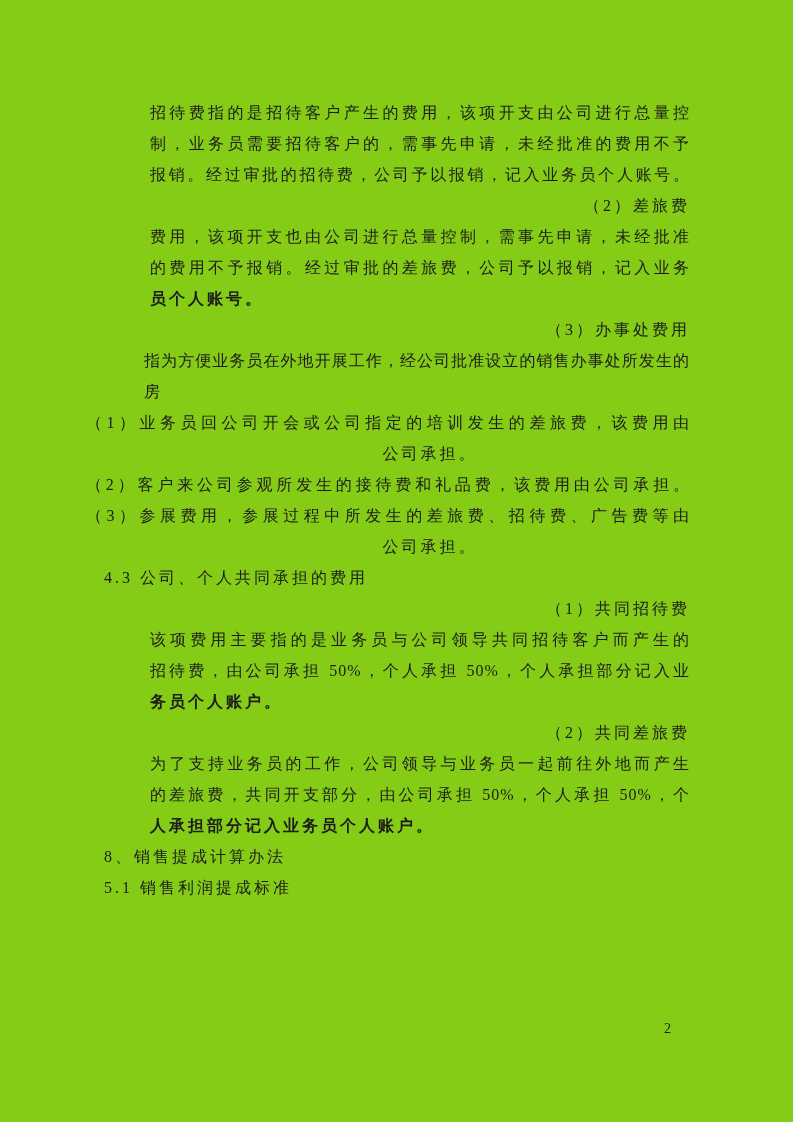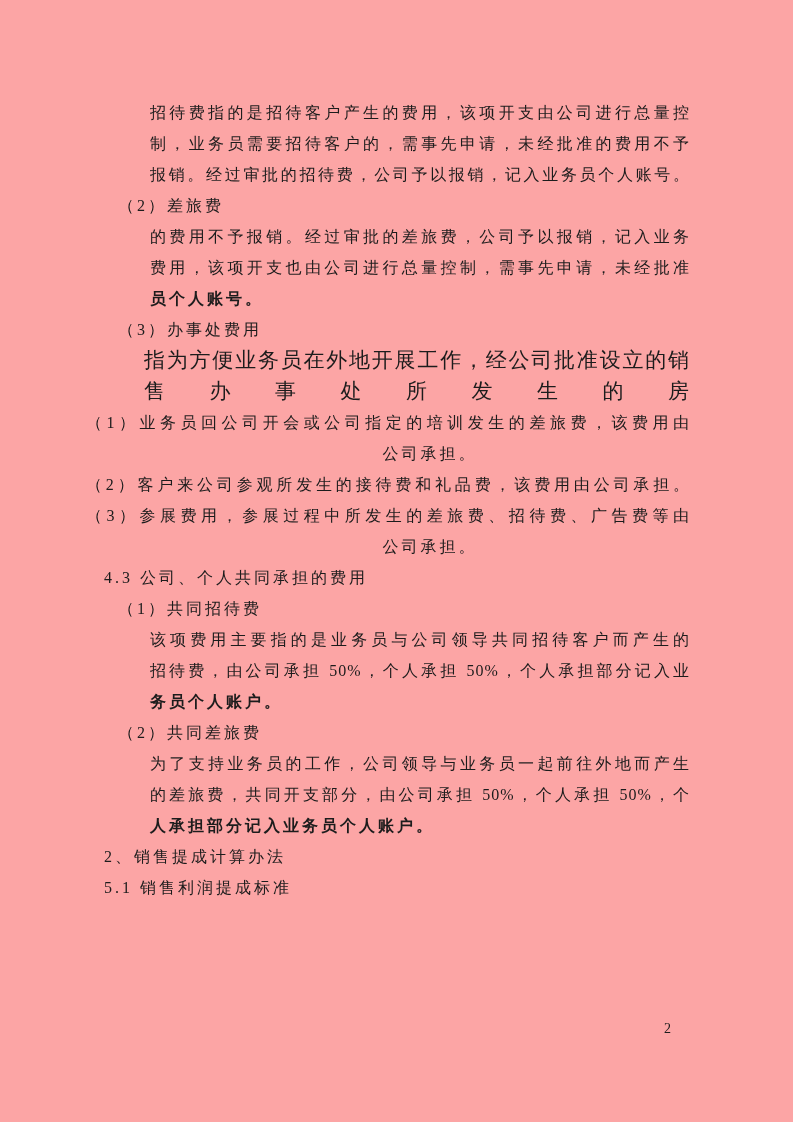--- a/index.html
+++ b/index.html
@@ -9,81 +9,81 @@
     width: 793px;
     height: 1122px;
     overflow: hidden;
     font-family: "Liberation Serif", "DejaVu Serif", serif;
     color: #1c1c1c;
   }
   .page {
     position: relative;
     width: 793px;
     height: 1122px;
-    background: #fca5a5;
+    background: #84cc16;
   }
   .doc {
     padding-top: 97px;
   }
   .ln {
     line-height: 31px;
     font-size: 16px;
     margin-right: 103px;
     white-space: nowrap;
   }
   
   .j {
     white-space: normal;
     text-align: justify;
     text-align-last: justify;
     text-justify: inter-character;
     letter-spacing: 1px;
   }
   .l-h  { margin-left: 104px; letter-spacing: 3px; }   
-  .l-i  { margin-left: 118px; letter-spacing: 3px; }   
+  .l-i  { margin-left: 118px; letter-spacing: 3px; text-align: right; }   
   .l-ij { margin-left: 86px; }                        
   .l-b  { margin-left: 150px; letter-spacing: 3px; font-weight: bold; }   
   .l-bj { margin-left: 150px; }                        
-  .l-d  { font-size: 21px; }                         
+  .l-d  { font-size: 16px; }                         
   .l-bjd{ margin-left: 144px; }                        
   .l-c  { margin-left: 170px; letter-spacing: 3px; text-align: center; }   
   .footer-page-num {
     position: absolute;
     left: 664px;
     top: 1021px;
     font-size: 14px;
     letter-spacing: 0;
     color: #1c1c1c;
   }
 </style>
 </head>
 <body>
 
 <div class="page">
   <div class="doc">
     <div class="ln l-bj j">招待费指的是招待客户产生的费用，该项开支由公司进行总量控</div>
     <div class="ln l-bj j">制，业务员需要招待客户的，需事先申请，未经批准的费用不予</div>
     <div class="ln l-bj j">报销。经过审批的招待费，公司予以报销，记入业务员个人账号。</div>
     <div class="ln l-i">（2）差旅费</div>
+    <div class="ln l-bj j">费用，该项开支也由公司进行总量控制，需事先申请，未经批准</div>
     <div class="ln l-bj j">的费用不予报销。经过审批的差旅费，公司予以报销，记入业务</div>
-    <div class="ln l-bj j">费用，该项开支也由公司进行总量控制，需事先申请，未经批准</div>
     <div class="ln l-b">员个人账号。</div>
     <div class="ln l-i">（3）办事处费用</div>
     <div class="ln l-bjd l-d j">指为方便业务员在外地开展工作，经公司批准设立的销售办事处所发生的房</div>
     <div class="ln l-ij j">（1）业务员回公司开会或公司指定的培训发生的差旅费，该费用由</div>
     <div class="ln l-c">公司承担。</div>
     <div class="ln l-ij j">（2）客户来公司参观所发生的接待费和礼品费，该费用由公司承担。</div>
     <div class="ln l-ij j">（3）参展费用，参展过程中所发生的差旅费、招待费、广告费等由</div>
     <div class="ln l-c">公司承担。</div>
     <div class="ln l-h">4.3 公司、个人共同承担的费用</div>
     <div class="ln l-i">（1）共同招待费</div>
     <div class="ln l-bj j">该项费用主要指的是业务员与公司领导共同招待客户而产生的</div>
     <div class="ln l-bj j">招待费，由公司承担 50%，个人承担 50%，个人承担部分记入业</div>
     <div class="ln l-b">务员个人账户。</div>
     <div class="ln l-i">（2）共同差旅费</div>
     <div class="ln l-bj j">为了支持业务员的工作，公司领导与业务员一起前往外地而产生</div>
     <div class="ln l-bj j">的差旅费，共同开支部分，由公司承担 50%，个人承担 50%，个</div>
     <div class="ln l-b">人承担部分记入业务员个人账户。</div>
-    <div class="ln l-h">2、销售提成计算办法</div>
+    <div class="ln l-h">8、销售提成计算办法</div>
     <div class="ln l-h">5.1 销售利润提成标准</div>
   </div>
   <div class="footer-page-num">2</div>
 </div>
 
 </body></html>

